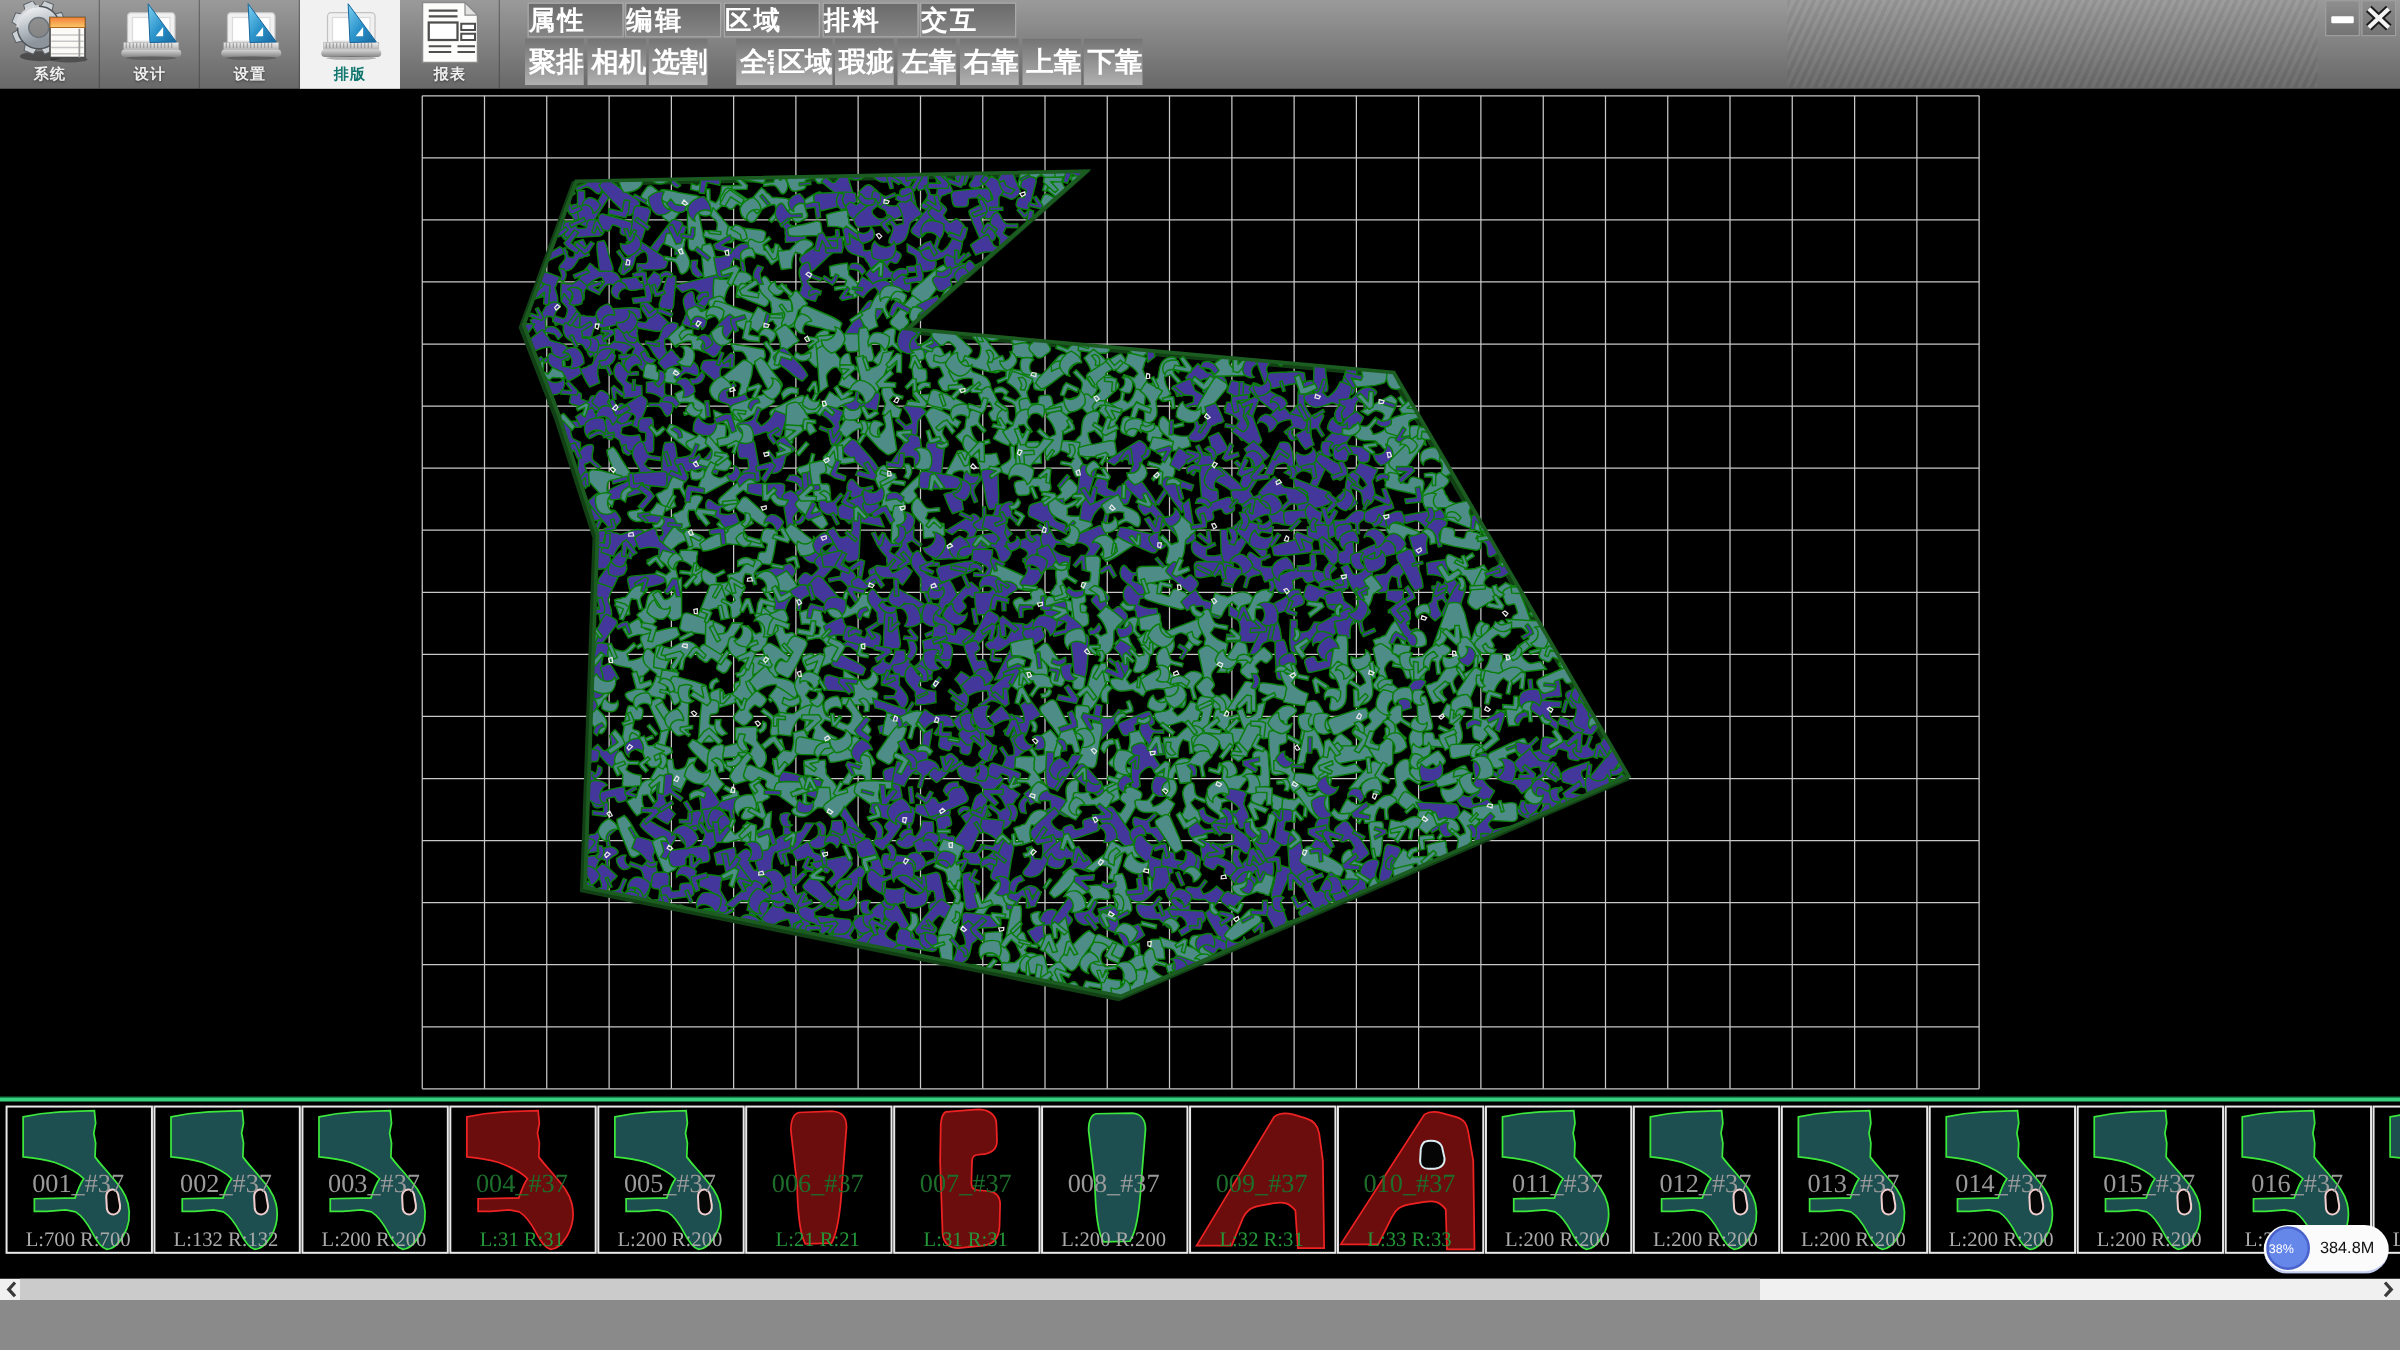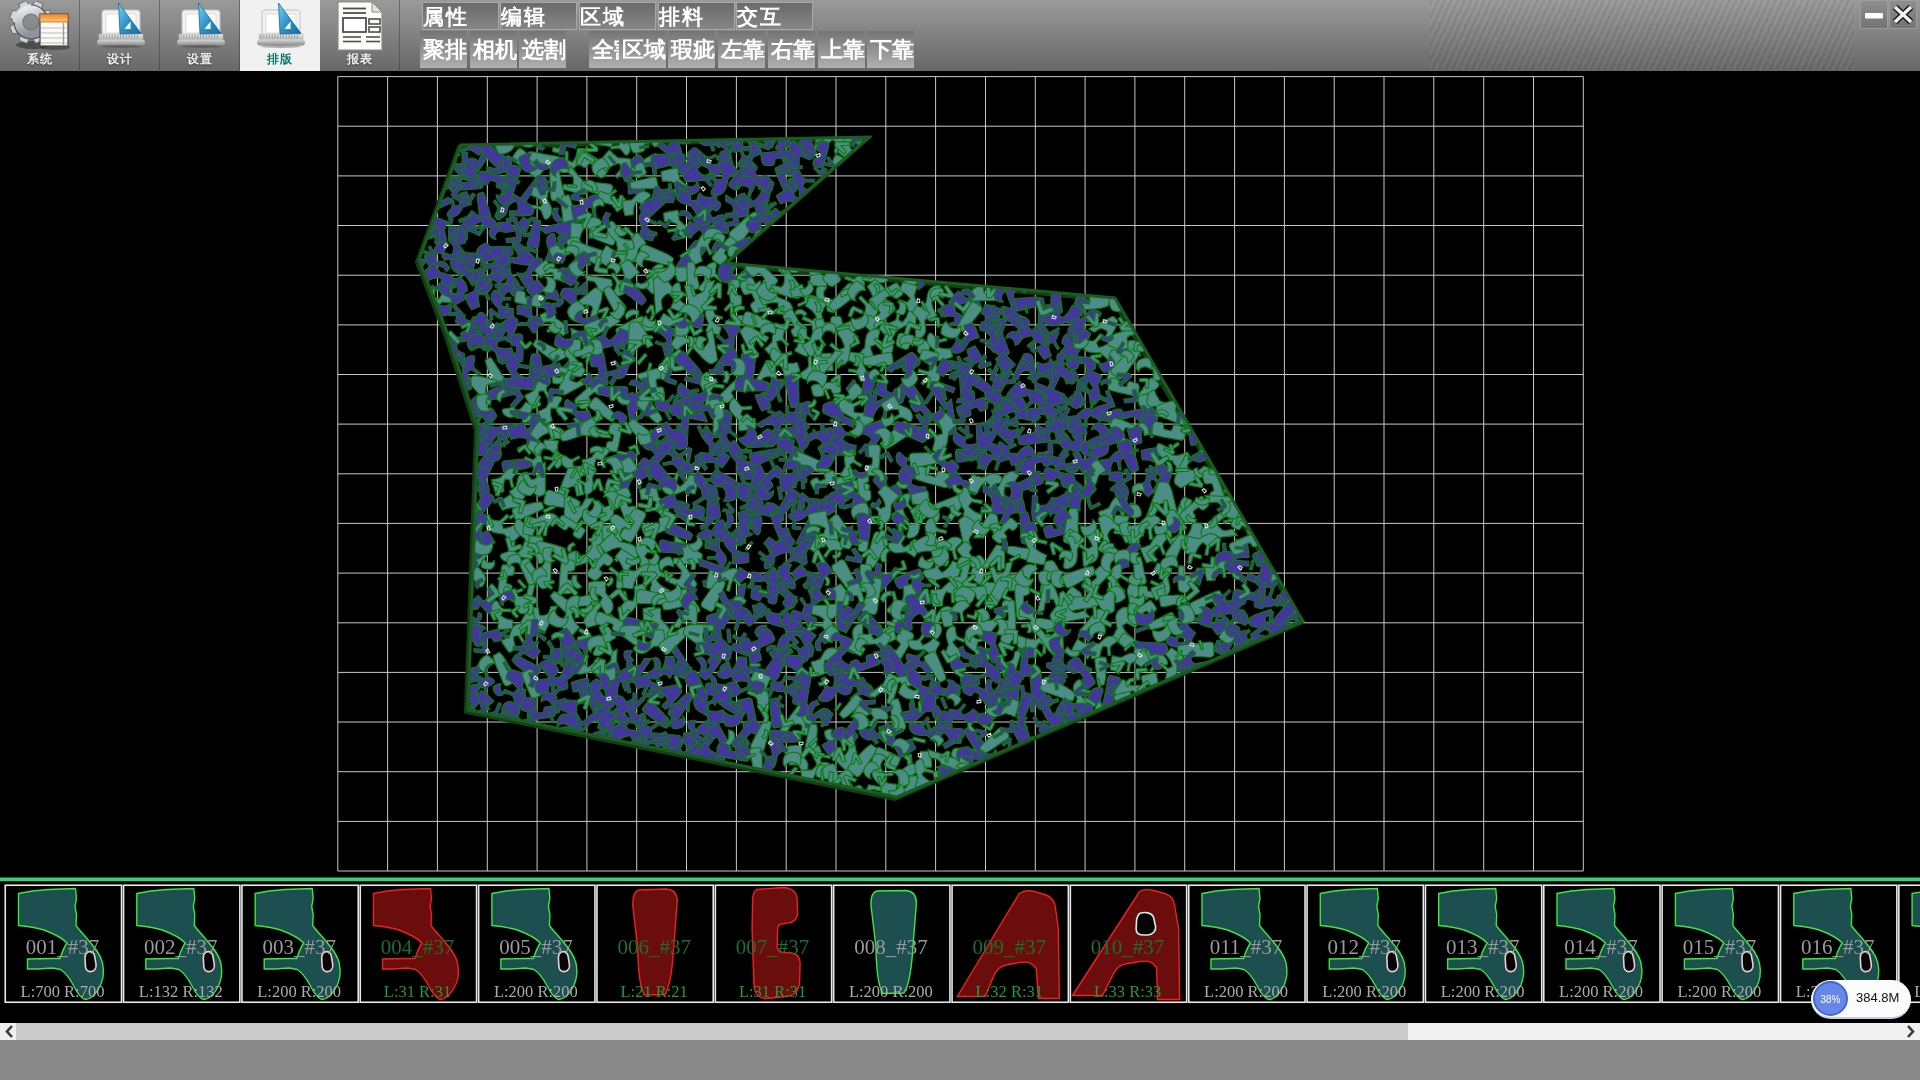--- a/index.html
+++ b/index.html
@@ -12,21 +12,21 @@
 .bicon{margin-top:1px;height:50px}
 .blab{font-size:12px;font-weight:bold;color:#f0f0f0;text-shadow:0 1px 2px rgba(0,0,0,0.45);letter-spacing:1px}
 .bigbtn.active .blab{color:#0f766e;text-shadow:none}
 .tab{position:absolute;top:2px;width:77px;height:28px;border:1px solid #a8a8a8;background:linear-gradient(#6b6b6b,#858585);color:#fff;font-size:21px;font-weight:bold;font-family:"Liberation Sans",sans-serif;line-height:27px;letter-spacing:2px}
 .tool{position:absolute;top:31px;width:47px;height:37px;background:linear-gradient(#747474,#b0b0b0);color:#fff;font-size:22px;font-weight:bold;font-family:"Liberation Sans",sans-serif;text-align:right;line-height:37px}
 .winbtn{position:absolute;top:0px;width:28px;height:29px;background:linear-gradient(#8e8e8e,#747474);border:1px solid #9d9d9d;z-index:6}
 .scroll{position:absolute;left:0;top:1023px;width:1920px;height:17px;background:#f0f0f0;z-index:4}
 .thumb{position:absolute;left:16px;top:0;width:1392px;height:17px;background:#cbcbcb}
 .status{position:absolute;left:0;top:1040px;width:1920px;height:40px;background:#8A8A8A;z-index:4}
 .pill{position:absolute;left:1811px;top:980px;width:100px;height:39px;background:#fbfbfb;border-radius:20px;z-index:8;border-bottom:2px solid #c3cdf0}
-.pcirc{position:absolute;left:2px;top:1px;width:35px;height:35px;border-radius:50%;background:#6687ea;border:2px solid #4a63cc;color:#fff;font-size:10px;text-align:center;line-height:33px}
+.pcirc{position:absolute;left:2px;top:1px;width:35px;height:35px;border-radius:50%;background:#6687ea;border:2px solid #4a63cc;color:#fff;font-size:10px;line-height:33px}
 .ptxt{position:absolute;left:45px;top:10px;font-size:13px;color:#111}
 </style></head>
 <body>
 <svg width="0" height="0" style="position:absolute">
     <defs>
 <linearGradient id="trigrad" x1="0" y1="0" x2="1" y2="1">
 <stop offset="0" stop-color="#7ed0f0"></stop>
         <stop offset="0.5" stop-color="#2d95cc"></stop>
         <stop offset="1" stop-color="#1468a0"></stop>
       </linearGradient>

